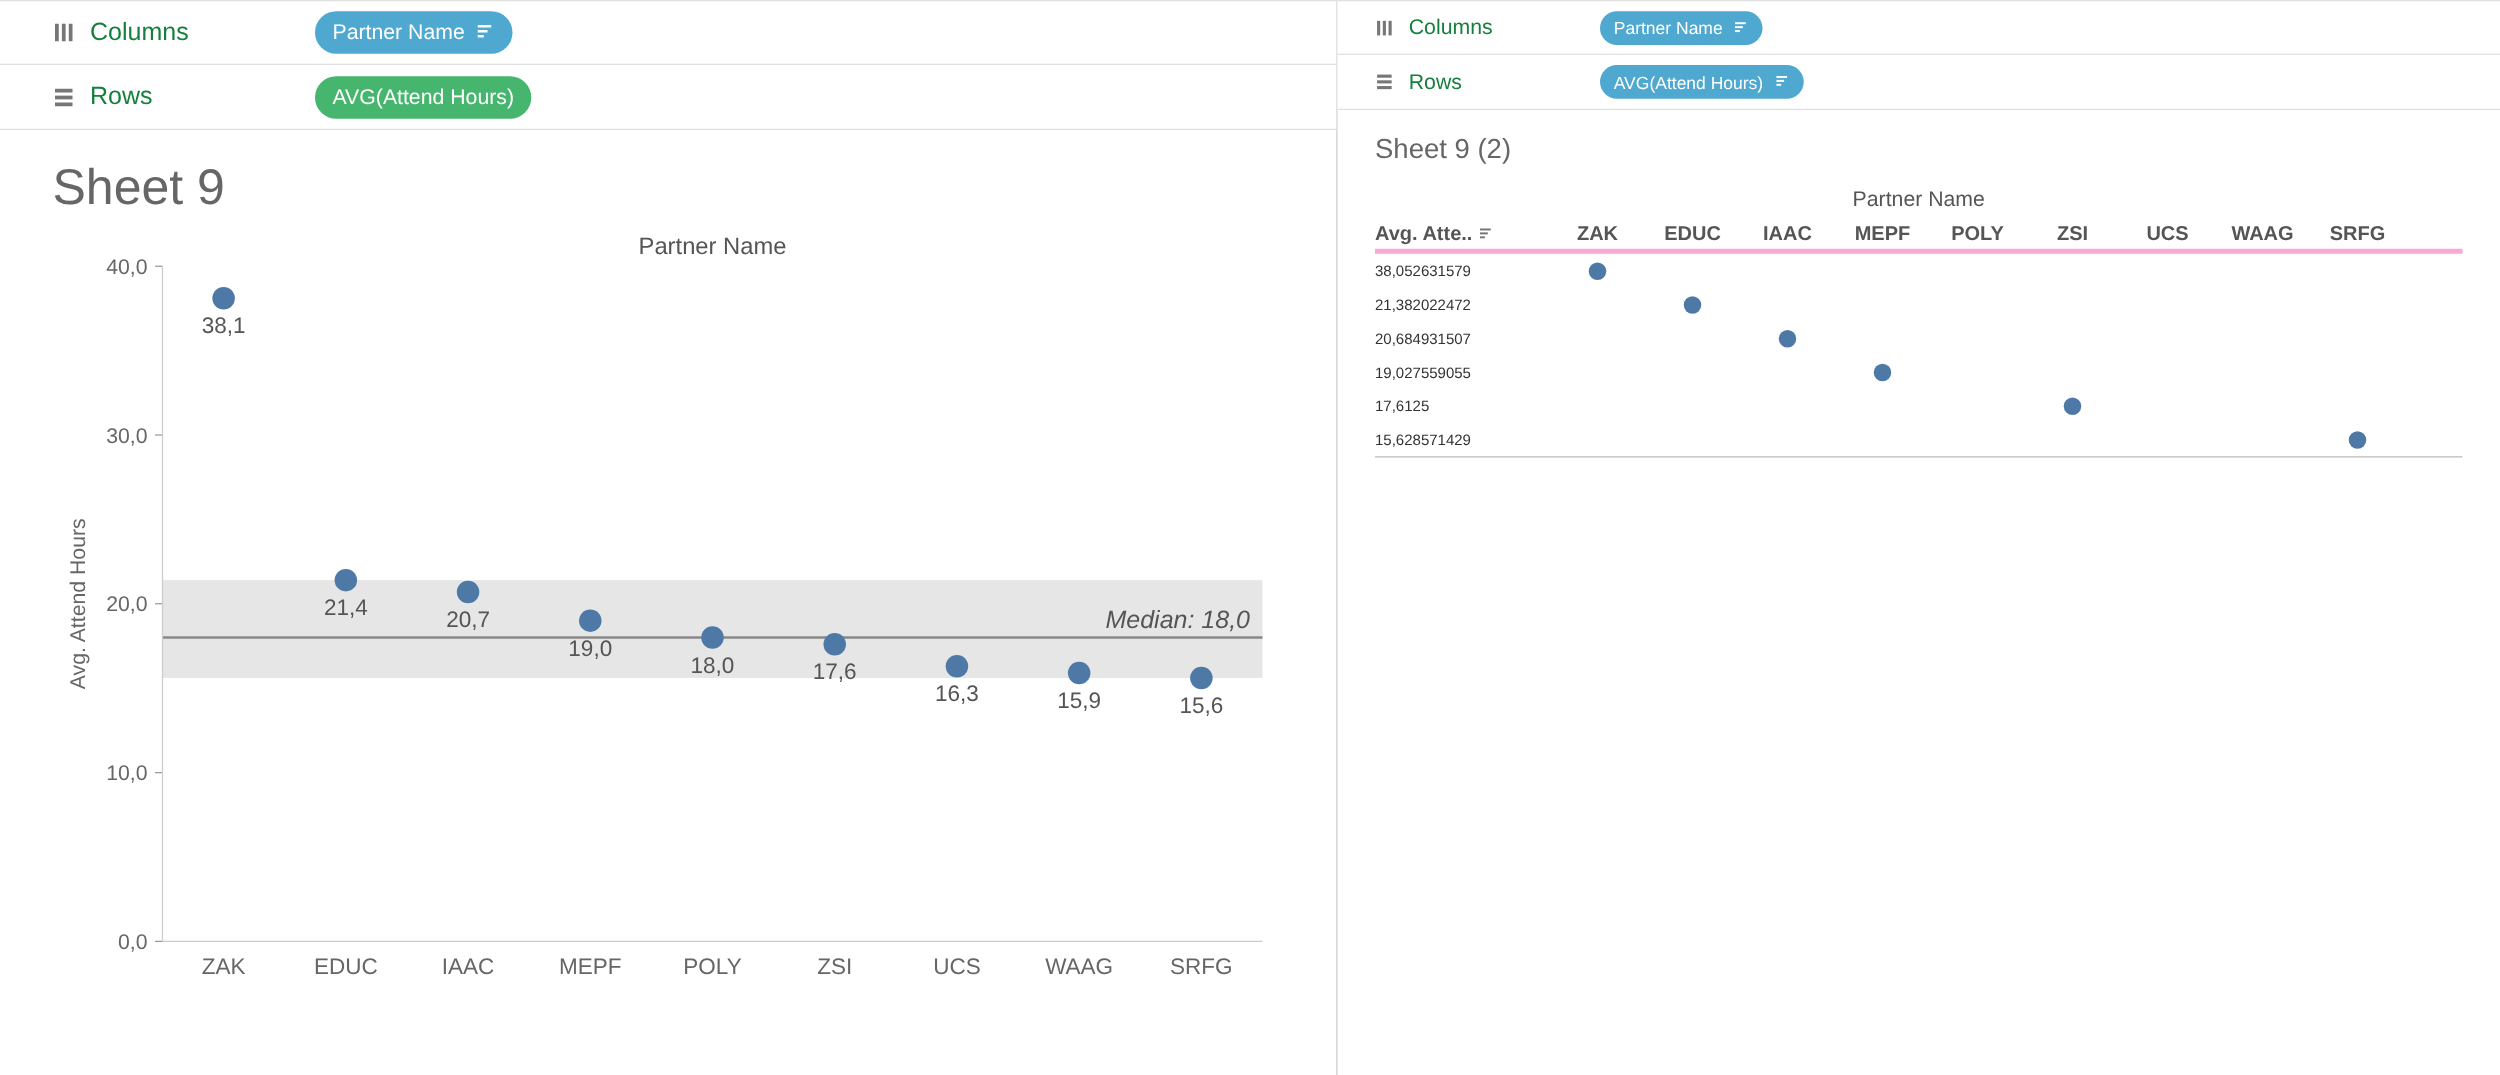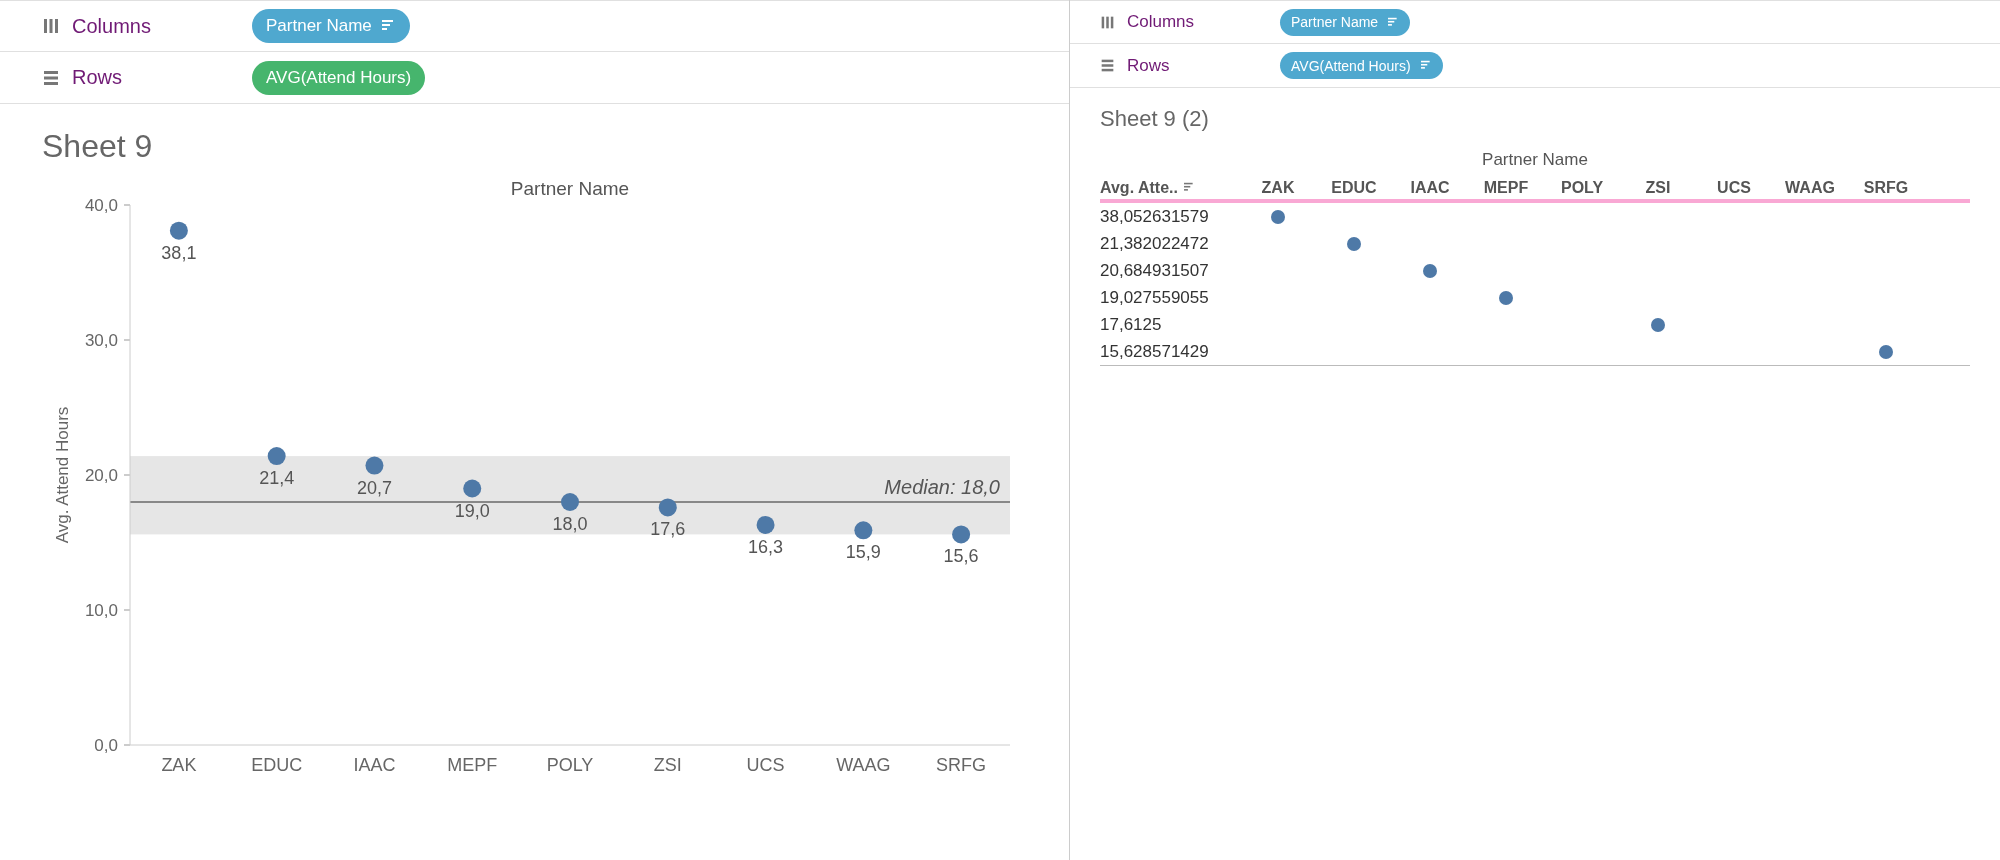--- a/index.html
+++ b/index.html
@@ -2,46 +2,46 @@
 <html><head>
 <meta charset="utf-8">
 <style>
   * { box-sizing: border-box; margin: 0; padding: 0; }
   body { font-family: -apple-system, "Segoe UI", Arial, sans-serif; background: #fff; color: #333; width: 2000px; height: 860px; display: flex; }
   .panel { position: relative; }
   .panel.left { width: 1070px; border-right: 1px solid #ccc; }
   .panel.right { flex: 1; }
   .shelf-row { display: flex; align-items: center; height: 52px; border-top: 1px solid #e0e0e0; border-bottom: 1px solid #e0e0e0; padding-left: 42px; background: #fff; }
   .shelf-row + .shelf-row { border-top: none; }
-  .shelf-label { width: 210px; font-size: 20px; color: #701a75; display: flex; align-items: center; gap: 12px; }
+  .shelf-label { width: 210px; font-size: 20px; color: #15803d; display: flex; align-items: center; gap: 12px; }
   .shelf-row.small { height: 44px; padding-left: 30px; }
   .shelf-row.small .shelf-label { width: 180px; font-size: 17px; }
   .pill { display: inline-flex; align-items: center; height: 34px; border-radius: 17px; padding: 0 14px; color: #fff; font-size: 17px; gap: 10px; }
   .pill.small { height: 27px; border-radius: 14px; font-size: 14px; padding: 0 11px; }
   .pill.blue { background: #4fa8cf; }
   .pill.green { background: #46b56d; }
-  .sheet-title { font-size: 32px; color: #666; font-weight: 300; margin: 24px 0 0 42px; }
+  .sheet-title { font-size: 40px; color: #666; font-weight: 300; margin: 24px 0 0 42px; }
   .sheet-title.small { font-size: 22px; margin: 18px 0 0 30px; }
   svg { display: block; }
   .dot { fill: #4e79a7; }
   .yaxis-title { fill: #666; font-size: 17px; }
   .xaxis-title { fill: #555; font-size: 19px; }
   .median-band { fill: #e6e6e6; }
   .median-line { stroke: #888; stroke-width: 2; }
   .median-label { fill: #555; font-size: 20px; font-style: italic; }
   .data-label { fill: #555; font-size: 18px; }
   .icon { display:inline-block; }
   
   .xtab { margin: 18px 30px 0 30px; }
   .xtab-title { text-align:center; font-size:17px; color:#555; margin-bottom:6px; }
   .xtab-head-row, .xtab-row { display:flex; align-items:center; height:27px; }
   .xtab-head-row { border-bottom:4px solid #f9a8d4; font-size:16px; color:#555; font-weight:600; }
   .rowhead-col { width:140px; text-align:left; display:flex; align-items:center; gap:6px; }
   .col { width:76px; text-align:center; font-size:16px; color:#555; font-weight:600; }
-  .xtab-row .rowhead-col { font-weight:400; font-size:17px; }
+  .xtab-row .rowhead-col { font-weight:400; font-size:12px; }
   .xtab-body { border-bottom:1px solid #bbb; }
   .cell { width:76px; display:flex; justify-content:center; }
   .mark { width:14px; height:14px; border-radius:50%; background:#4e79a7; }
   .sort-glyph { font-size:13px; color:#777; }
 </style>
 </head>
 <body>
 
 <div class="panel left">
   <div class="shelf-row">

